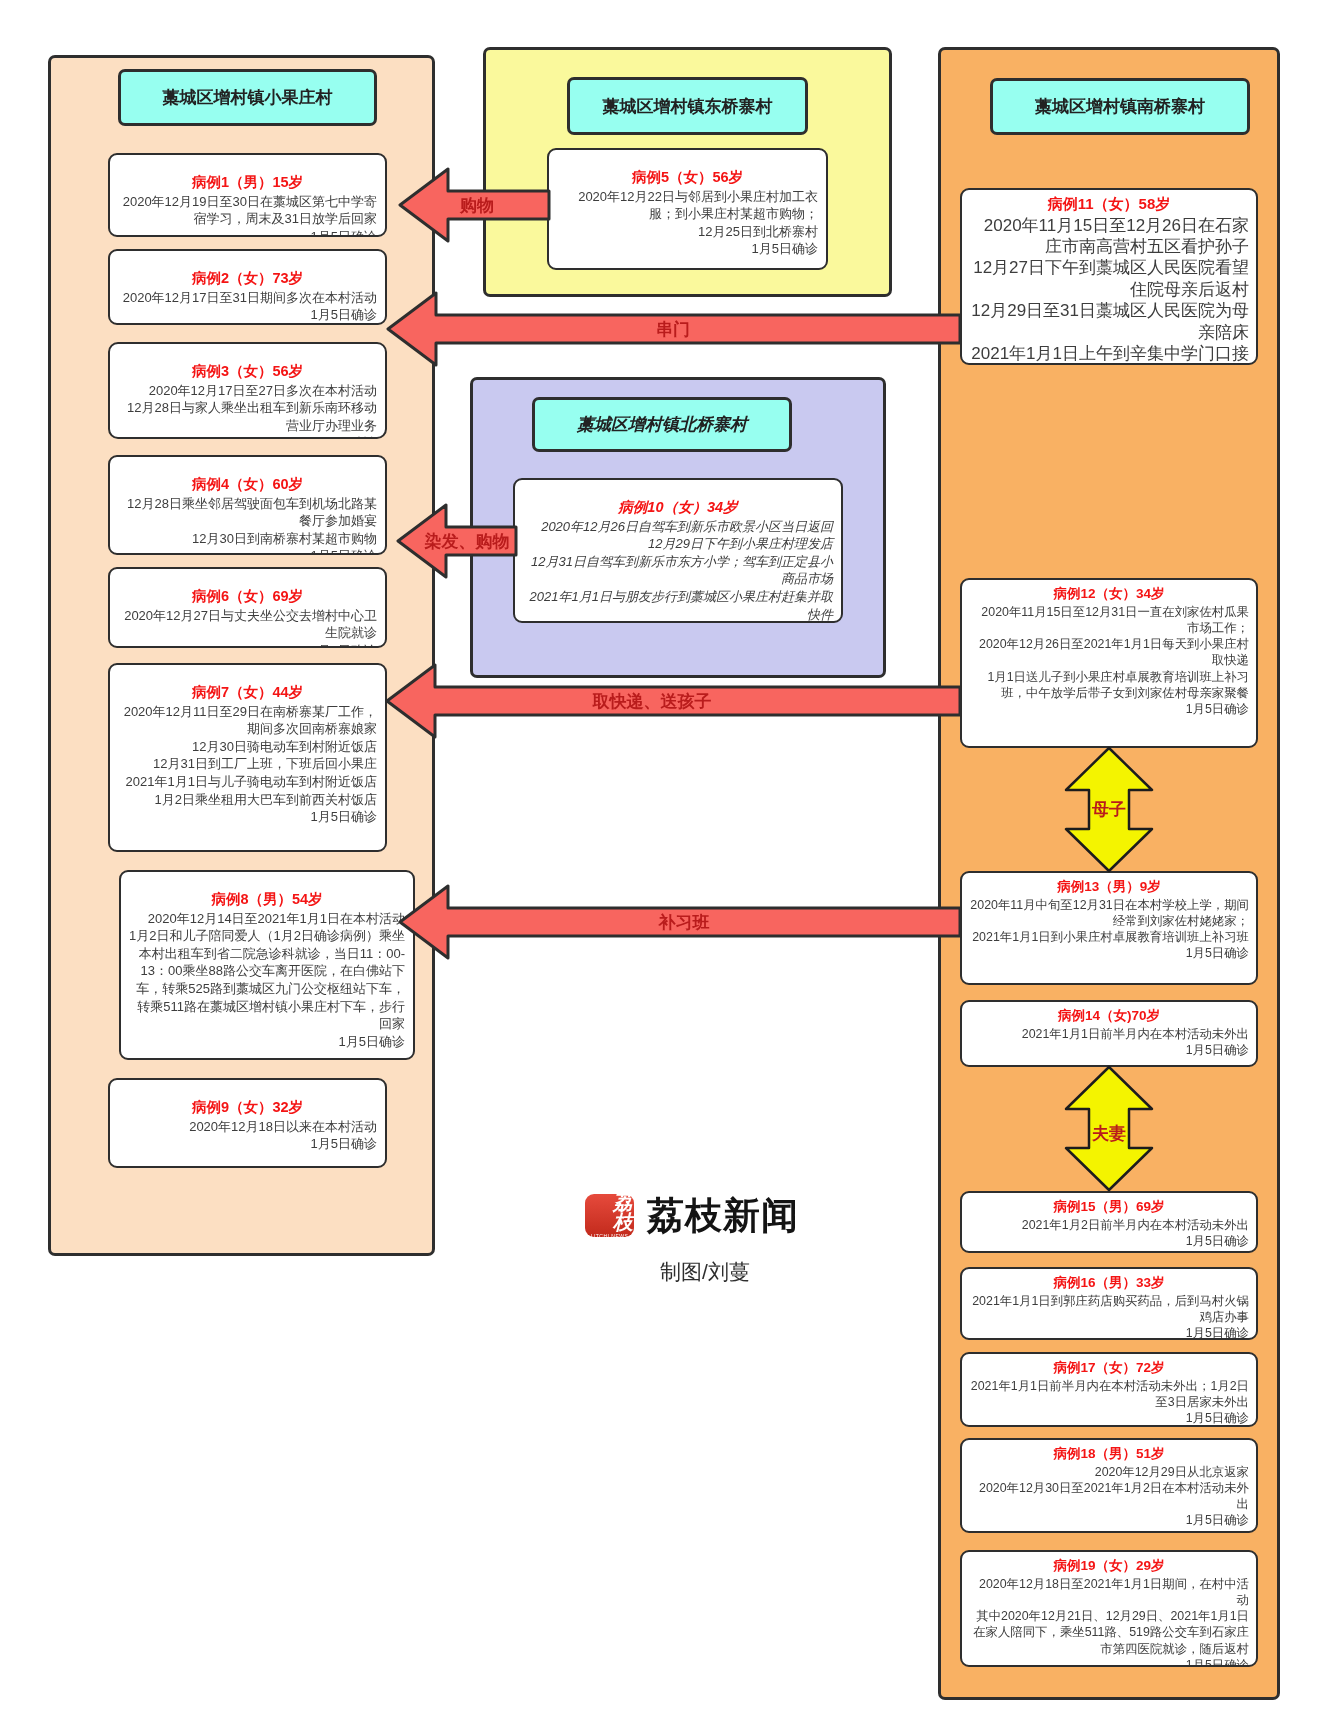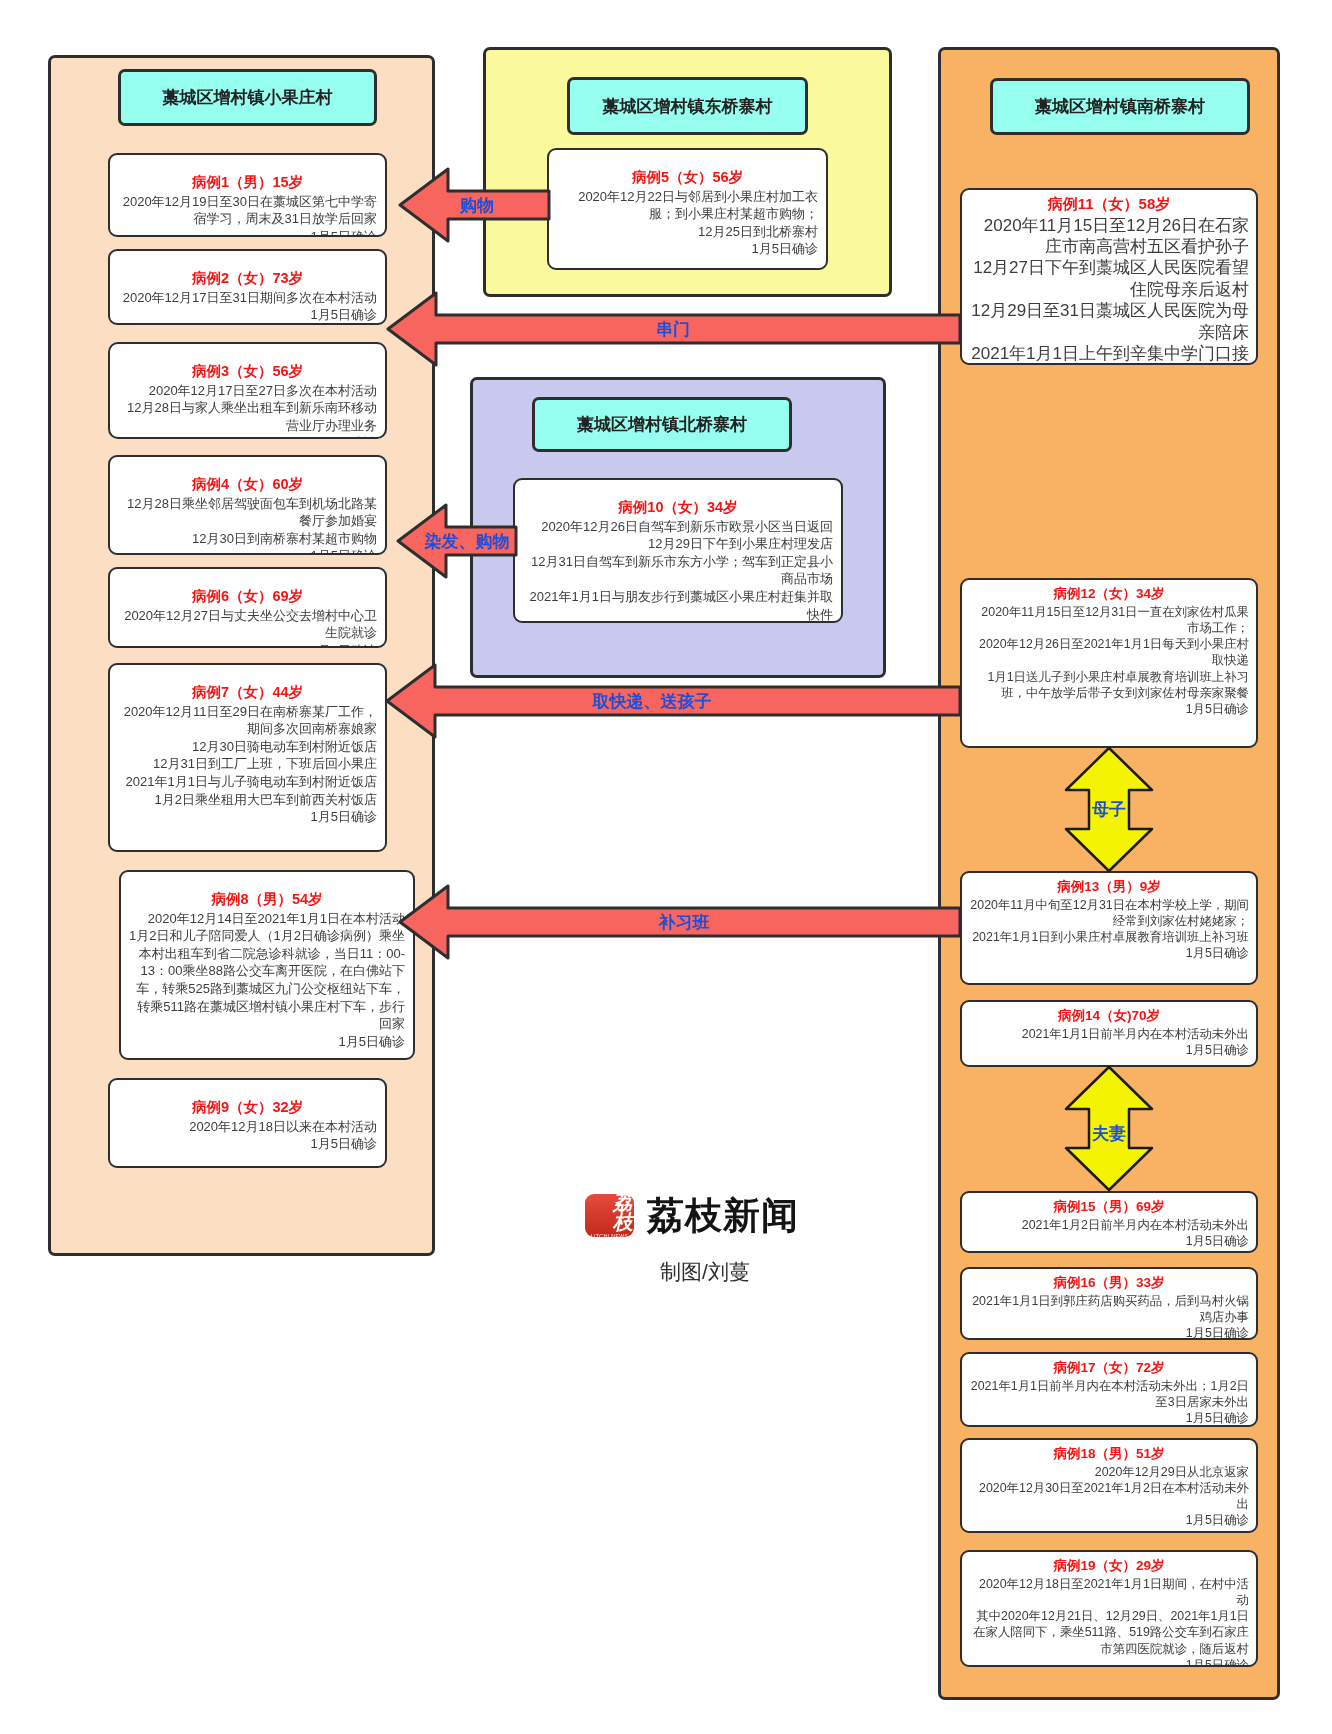--- a/index.html
+++ b/index.html
@@ -1,38 +1,38 @@
 <!DOCTYPE html>
 <html><head>
 <meta charset="utf-8">
 <style>
   html,body{margin:0;padding:0;background:#ffffff;}
   body{font-family:"Liberation Sans","DejaVu Sans",sans-serif;}
   .canvas{position:relative;width:1332px;height:1734px;background:#ffffff;overflow:hidden;}
   .panel{position:absolute;border:3px solid #2E2E2E;border-radius:7px;z-index:10;box-sizing:border-box;}
   .panel-left{left:48px;top:55px;width:387px;height:1201px;background:#FCDFC2;}
   .panel-top{left:483px;top:47px;width:409px;height:250px;background:#FAF99C;}
-  .panel-mid{left:470px;top:377px;width:416px;height:301px;background:#C9C9F0;}
+  .panel-mid{left:470px;top:377px;width:416px;height:301px;background:#C9C9F0;font-style:italic;}
   .panel-right{left:938px;top:47px;width:342px;height:1653px;background:#F9B163;}
   .vheader{position:absolute;background:#97FFF0;border:3px solid #2E2E2E;border-radius:7px;
            display:flex;align-items:center;justify-content:center;font-weight:bold;font-size:17px;
            color:#222;box-sizing:border-box;text-align:center;}
   .case{position:absolute;background:#ffffff;border:2.5px solid #2E2E2E;border-radius:9px;
         box-sizing:border-box;overflow:hidden;}
   .ct{color:#F41414;font-weight:bold;font-size:14.5px;text-align:center;padding-top:18px;line-height:1.3;}
   .cb{color:#3D3D3D;font-size:13px;line-height:1.35;text-align:right;white-space:pre-line;padding:1px 8px 4px;}
   .panel-right .ct{font-size:13.5px;padding-top:5px;}
   .panel-right .cb{font-size:12.4px;line-height:1.31;padding:1px 7px 3px;}
   .case.dense .ct{font-size:15px;padding-top:4px;}
   .case.dense .cb{font-size:17px;line-height:1.26;}
   .arrow-layer{position:absolute;left:0;top:0;z-index:20;}
   .red-arrow{fill:#F8655F;stroke:#2E2E2E;stroke-width:3;stroke-linejoin:round;}
   .yellow-arrow{fill:#F4F400;stroke:#1C1C1C;stroke-width:2.5;stroke-linejoin:round;}
   .alabel{position:absolute;transform:translate(-50%,-50%);font-weight:bold;font-size:17px;
-          color:#1d4ed8;white-space:nowrap;z-index:30;}
+          color:#b91c1c;white-space:nowrap;z-index:30;}
   .logo-icon{position:absolute;left:585px;top:1194px;width:49px;height:43px;border-radius:9px;
              background:linear-gradient(180deg,#E64A3C,#C22A1C);display:flex;flex-direction:column;
              align-items:center;justify-content:center;z-index:5;}
   .logo-cn{color:#ffffff;font-size:20px;font-weight:bold;font-style:italic;line-height:1;margin-left:28px;}
   .logo-en{color:#ffffff;font-size:5px;letter-spacing:0.5px;margin-top:2px;line-height:1;}
   .brand{position:absolute;left:647px;top:1194px;font-size:37px;font-weight:900;color:#141414;
          letter-spacing:1px;z-index:5;line-height:43px;}
   .credit{position:absolute;left:593px;top:1258px;width:224px;text-align:center;font-size:21px;
           color:#2E2E2E;z-index:5;}
 </style>

